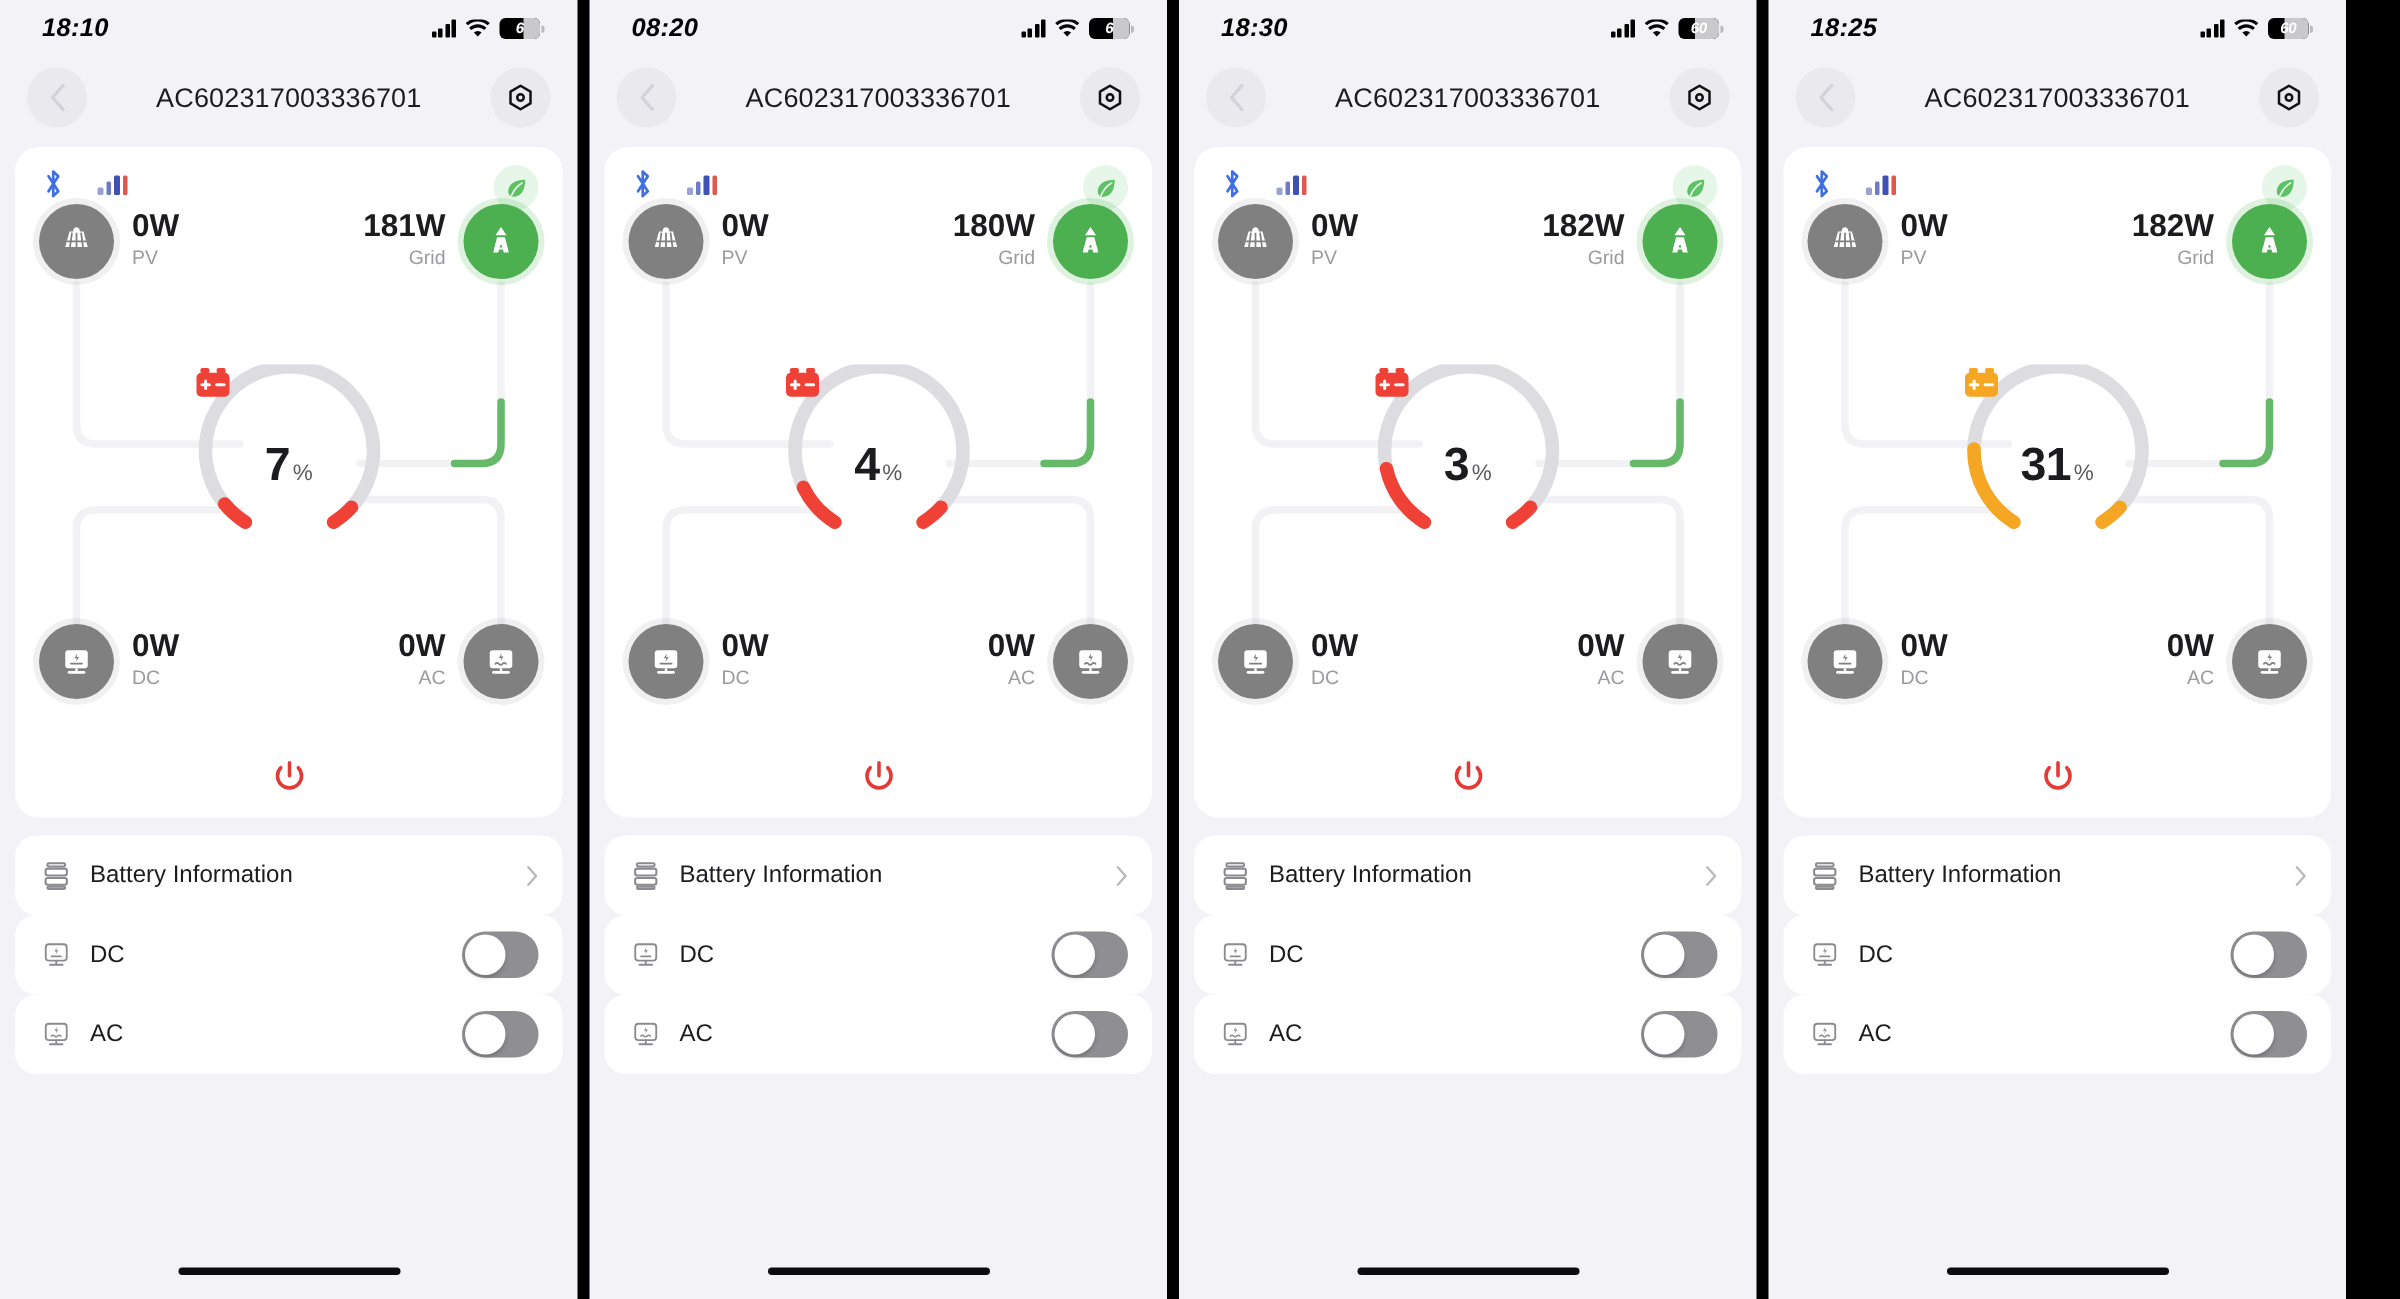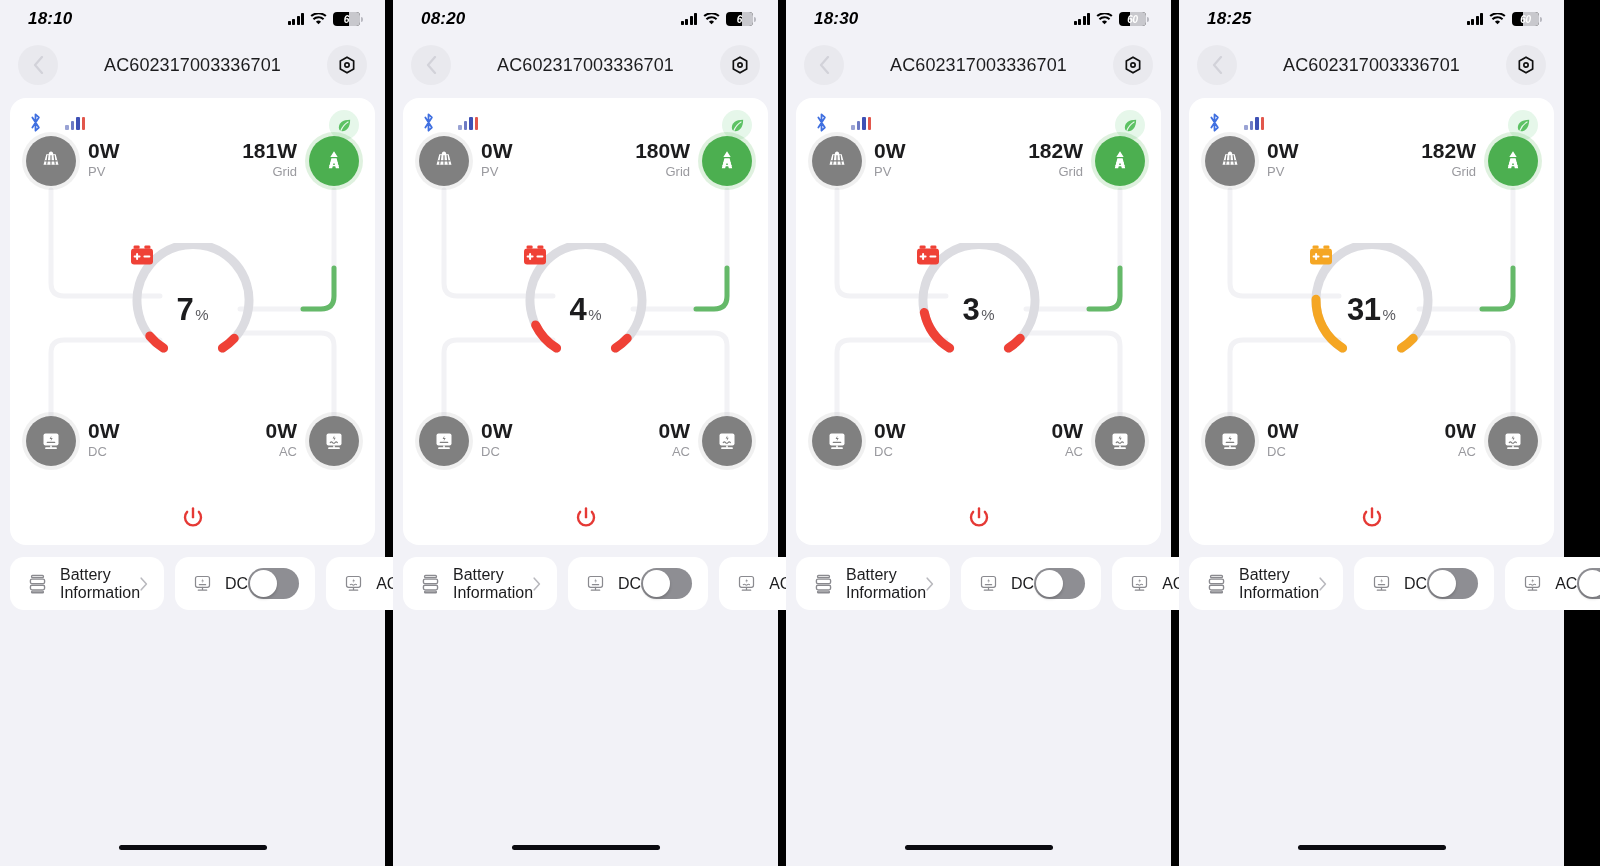--- a/index.html
+++ b/index.html
@@ -123,21 +123,21 @@
   .pct { display:flex; align-items:baseline; }
   .pct .num { font-size: 31px; font-weight:700; color:#1c1c1e; letter-spacing:-.5px; }
   .pct .sym { font-size: 15px; color:#5a5a5f; margin-left:2px; font-weight:400;}
 
   .power-btn {
     position:absolute; left:50%; bottom: 14px; transform:translateX(-50%);
     width: 26px; height: 26px;
   }
 
   
-  .rows { margin: 12px 10px 0 10px; display:flex; flex-direction:row; gap: 11px; }
+  .rows { margin: 12px 10px 0 10px; display:flex; flex-direction:column; }
   .row {
     background:#fff; border-radius: 14px; height: 53px;
     display:flex; align-items:center; padding: 0 16px;
   }
   .row .r-ico { width: 22px; height: 22px; flex:0 0 22px; display:flex; align-items:center; justify-content:center;}
   .row .r-lbl { margin-left: 12px; font-size: 16px; color:#1c1c1e; flex:1; }
   .chev-r { width: 8px; height: 14px; }
   .toggle {
     width: 51px; height: 31px; border-radius: 16px; background:#8e8e93;
     position:relative; flex:0 0 51px;

